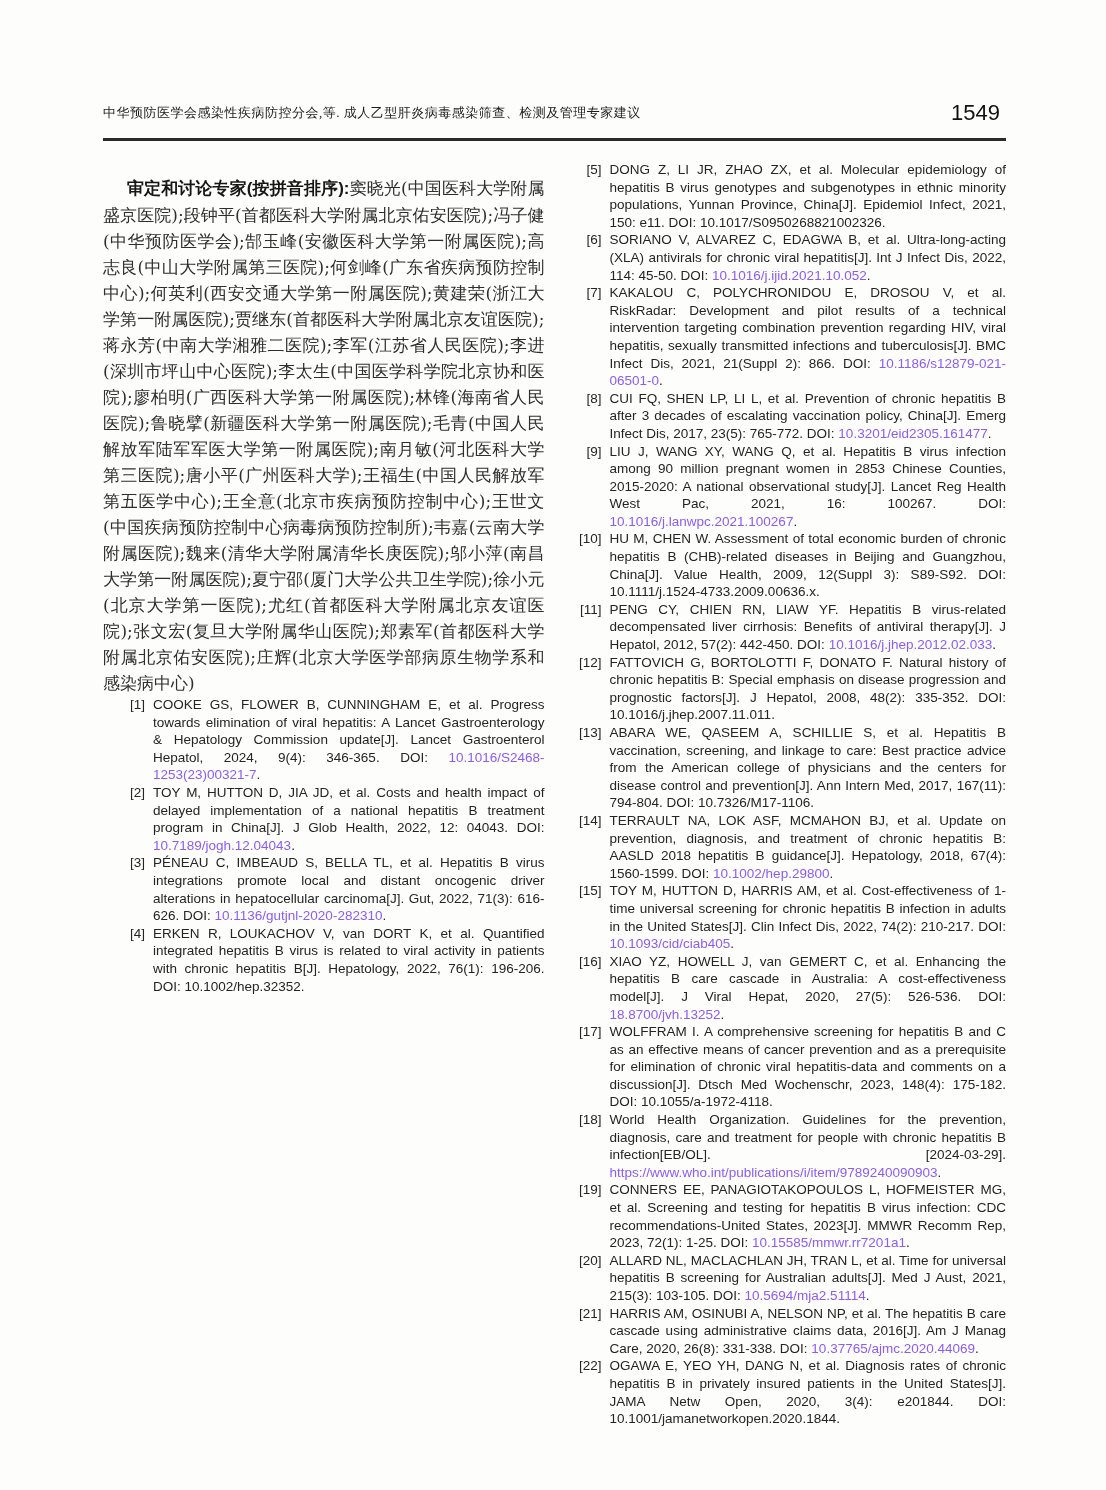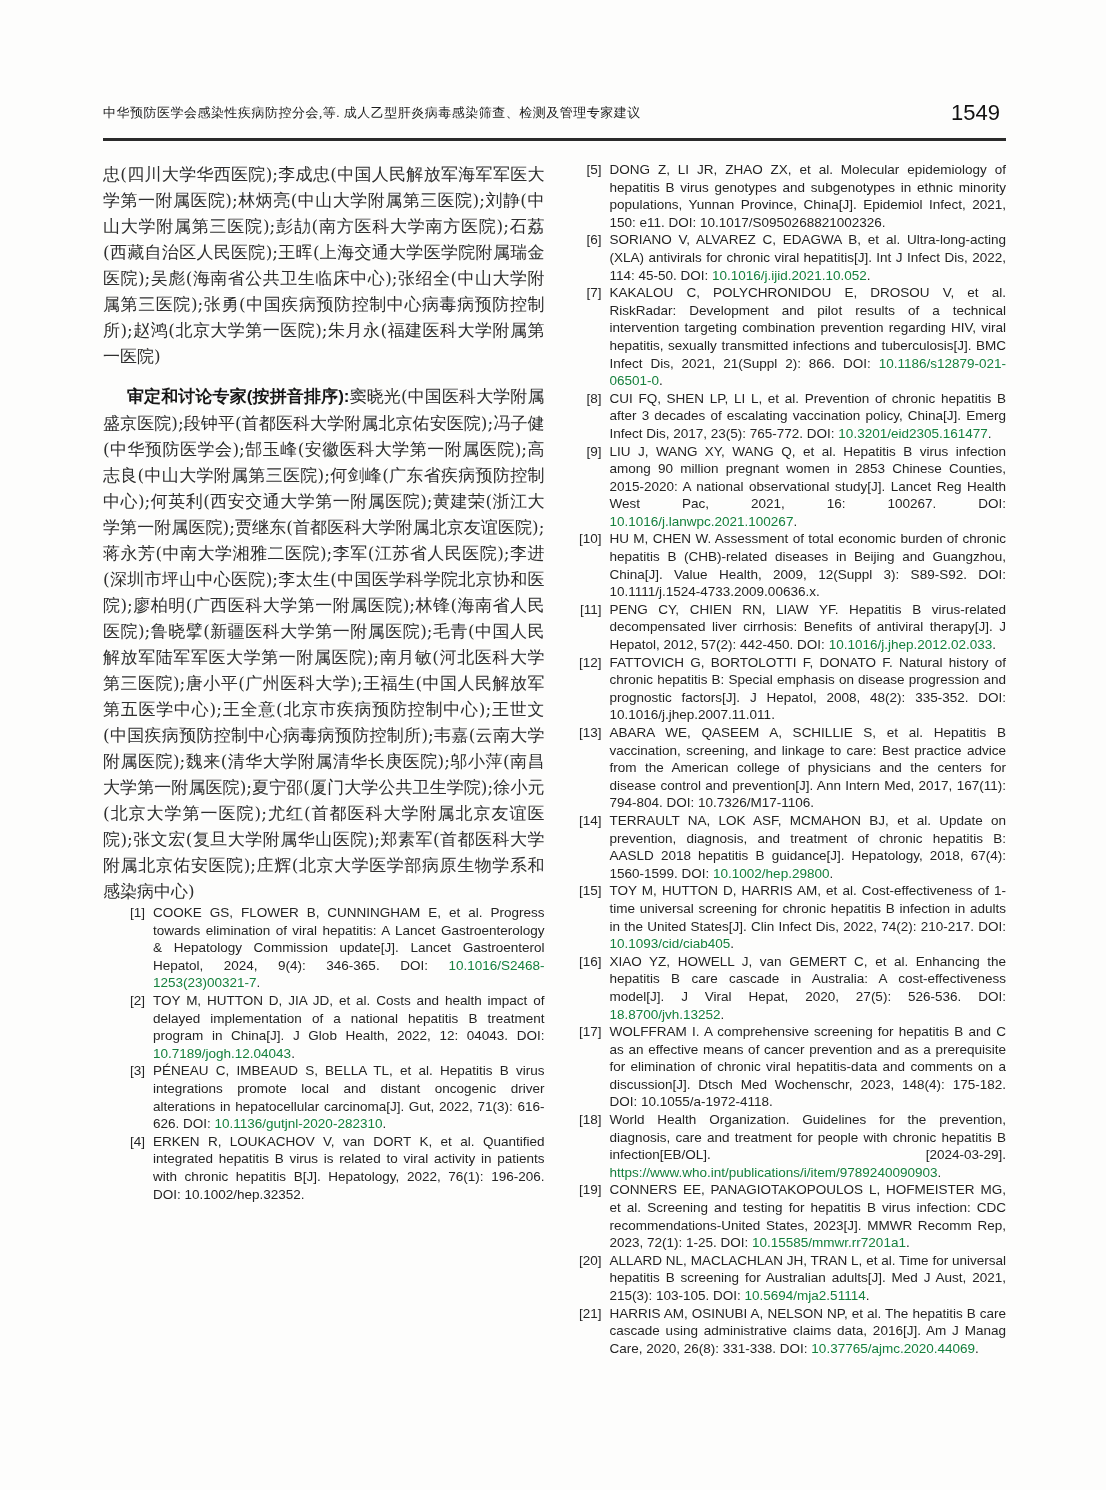--- a/index.html
+++ b/index.html
@@ -61,36 +61,35 @@
 
   
   .ref-list { margin:0; padding:0; list-style:none;
     font-family:"Liberation Sans", sans-serif;
     font-size:13.5px; line-height:17.6px; color:#242424;
   }
   .col-left .ref-list { padding-left:12px; }
   .ref-item { display:flex; align-items:flex-start; }
   .ref-num  { flex:0 0 30px; text-align:right; margin-right:8px; white-space:nowrap; }
   .ref-text { flex:1 1 auto; text-align:justify; }
-  .ref-link { color:#15803d; }
+  .ref-link { color:#8b5cf6; }
 </style>
 </head>
 <body>
 
 <div class="page">
 
   <header class="page-header">
     <div class="running-title">中华预防医学会感染性疾病防控分会,等. 成人乙型肝炎病毒感染筛查、检测及管理专家建议</div>
     <div class="page-number">1549</div>
   </header>
 
   <main class="columns">
 
     <section class="col col-left">
-      <p class="cn">忠(四川大学华西医院);李成忠(中国人民解放军海军军医大学第一附属医院);林炳亮(中山大学附属第三医院);刘静(中山大学附属第三医院);彭劼(南方医科大学南方医院);石荔(西藏自治区人民医院);王晖(上海交通大学医学院附属瑞金医院);吴彪(海南省公共卫生临床中心);张绍全(中山大学附属第三医院);张勇(中国疾病预防控制中心病毒病预防控制所);赵鸿(北京大学第一医院);朱月永(福建医科大学附属第一医院)</p>
 
       <p class="cn p-review"><span class="lead">审定和讨论专家(按拼音排序):</span><span>窦晓光(中国医科大学附属盛京医院);段钟平(首都医科大学附属北京佑安医院);冯子健(中华预防医学会);郜玉峰(安徽医科大学第一附属医院);高志良(中山大学附属第三医院);何剑峰(广东省疾病预防控制中心);何英利(西安交通大学第一附属医院);黄建荣(浙江大学第一附属医院);贾继东(首都医科大学附属北京友谊医院);蒋永芳(中南大学湘雅二医院);李军(江苏省人民医院);李进(深圳市坪山中心医院);李太生(中国医学科学院北京协和医院);廖柏明(广西医科大学第一附属医院);林锋(海南省人民医院);鲁晓擘(新疆医科大学第一附属医院);毛青(中国人民解放军陆军军医大学第一附属医院);南月敏(河北医科大学第三医院);唐小平(广州医科大学);王福生(中国人民解放军第五医学中心);王全意(北京市疾病预防控制中心);王世文(中国疾病预防控制中心病毒病预防控制所);韦嘉(云南大学附属医院);魏来(清华大学附属清华长庚医院);邬小萍(南昌大学第一附属医院);夏宁邵(厦门大学公共卫生学院);徐小元(北京大学第一医院);尤红(首都医科大学附属北京友谊医院);张文宏(复旦大学附属华山医院);郑素军(首都医科大学附属北京佑安医院);庄辉(北京大学医学部病原生物学系和感染病中心)</span></p>
 
 
 
       <div class="ref-list">
           <div class="ref-item">
             <span class="ref-num">[1]</span>
             <span class="ref-text"><span>COOKE GS, FLOWER B, CUNNINGHAM E, et al. Progress towards elimination of viral hepatitis: A Lancet Gastroenterology &amp; Hepatology Commission update[J]. Lancet Gastroenterol Hepatol, 2024, 9(4): 346-365. DOI: </span><span class="ref-link">10.1016/S2468-1253(23)00321-7</span><span>.</span></span>
           </div>
@@ -172,17 +171,21 @@
             <span class="ref-text"><span>CONNERS EE, PANAGIOTAKOPOULOS L, HOFMEISTER MG, et al. Screening and testing for hepatitis B virus infection: CDC recommendations-United States, 2023[J]. MMWR Recomm Rep, 2023, 72(1): 1-25. DOI: </span><span class="ref-link">10.15585/mmwr.rr7201a1</span><span>.</span></span>
           </div>
           <div class="ref-item">
             <span class="ref-num">[20]</span>
             <span class="ref-text"><span>ALLARD NL, MACLACHLAN JH, TRAN L, et al. Time for universal hepatitis B screening for Australian adults[J]. Med J Aust, 2021, 215(3): 103-105. DOI: </span><span class="ref-link">10.5694/mja2.51114</span><span>.</span></span>
           </div>
           <div class="ref-item">
             <span class="ref-num">[21]</span>
             <span class="ref-text"><span>HARRIS AM, OSINUBI A, NELSON NP, et al. The hepatitis B care cascade using administrative claims data, 2016[J]. Am J Manag Care, 2020, 26(8): 331-338. DOI: </span><span class="ref-link">10.37765/ajmc.2020.44069</span><span>.</span></span>
           </div>
+          <div class="ref-item">
+            <span class="ref-num">[22]</span>
+            <span class="ref-text"><span>OGAWA E, YEO YH, DANG N, et al. Diagnosis rates of chronic hepatitis B in privately insured patients in the United States[J]. JAMA Netw Open, 2020, 3(4): e201844. DOI: 10.1001/jamanetworkopen.2020.1844.</span></span>
+          </div>
         </div>
     </section>
 
   </main>
 </div>
 
 </body></html>

